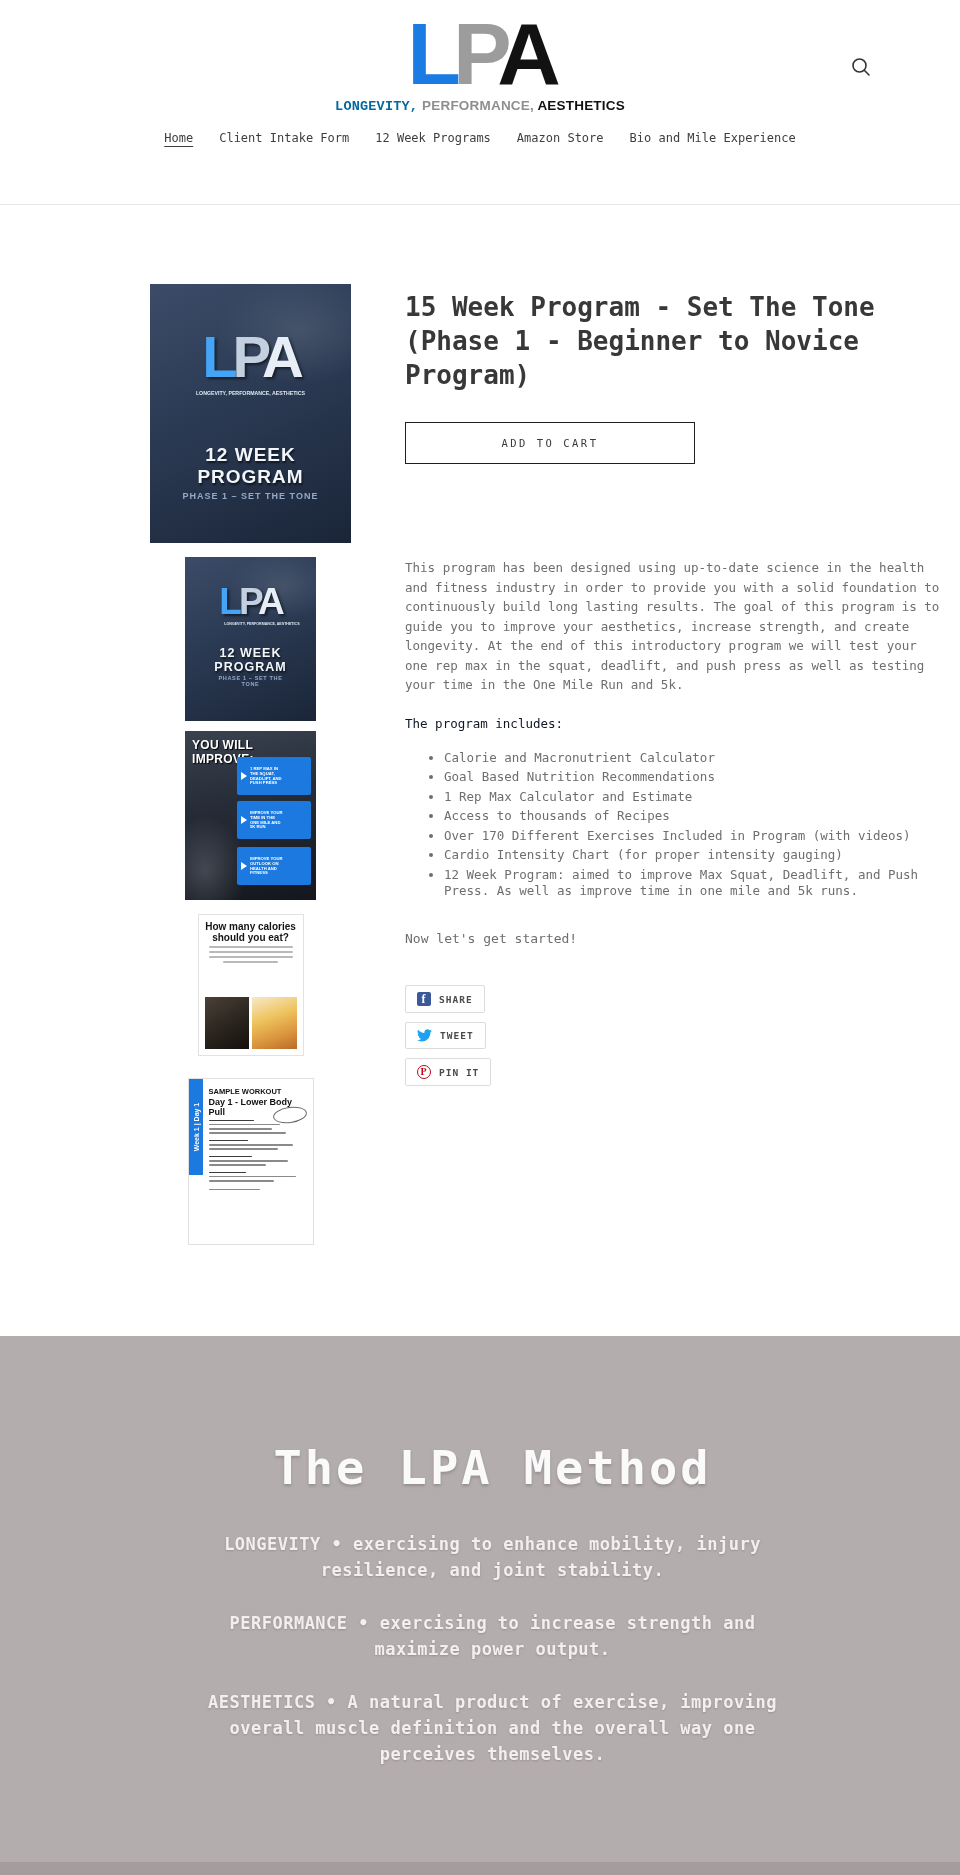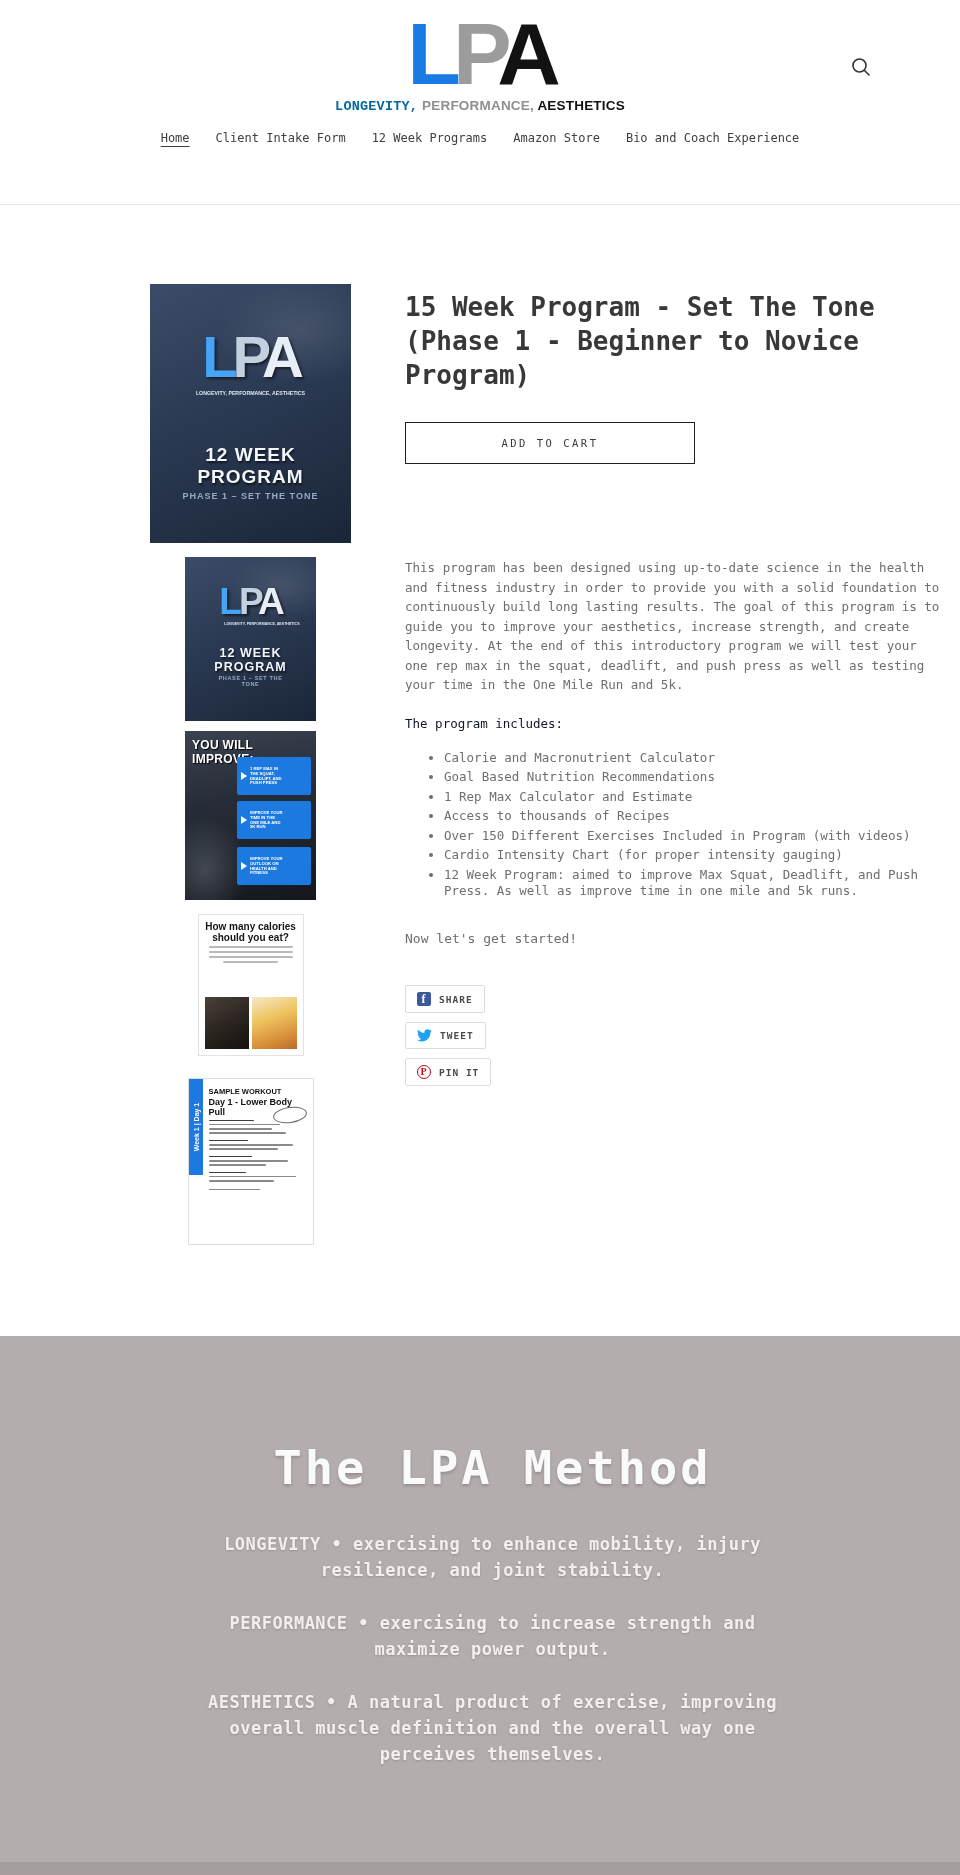--- a/index.html
+++ b/index.html
@@ -148,21 +148,21 @@
       <circle cx="9.5" cy="9.5" r="6.5" fill="none" stroke="#333333" stroke-width="1.6"></circle>
       <line x1="14.3" y1="14.3" x2="19" y2="19" stroke="#333333" stroke-width="1.6" stroke-linecap="round"></line>
     </svg>
   </button>
 
   <nav class="nav">
     <a class="active">Home</a>
     <a>Client Intake Form</a>
     <a>12 Week Programs</a>
     <a>Amazon Store</a>
-    <a>Bio and Coach Experience</a>
+    <a>Bio and Mile Experience</a>
   </nav>
 </header>
 
 <main class="product">
 
   <div class="gallery">
 
     <div class="cover cover-main">
       <div class="cover-logo">
         <div class="cover-logo-letters">
@@ -251,21 +251,21 @@
 
     <p class="desc">This program has been designed using up-to-date science in the health and fitness industry in order to provide you with a solid foundation to continuously build long lasting results. The goal of this program is to guide you to improve your aesthetics, increase strength, and create longevity. At the end of this introductory program we will test your one rep max in the squat, deadlift, and push press as well as testing your time in the One Mile Run and 5k.</p>
 
     <p class="includes-label">The program includes:</p>
 
     <ul class="includes">
       <li>Calorie and Macronutrient Calculator</li>
       <li>Goal Based Nutrition Recommendations</li>
       <li>1 Rep Max Calculator and Estimate</li>
       <li>Access to thousands of Recipes</li>
-      <li>Over 150 Different Exercises Included in Program  (with videos)</li>
+      <li>Over 170 Different Exercises Included in Program  (with videos)</li>
       <li>Cardio Intensity Chart (for proper intensity gauging)</li>
       <li>12 Week Program: aimed to improve Max Squat, Deadlift, and Push Press. As well as improve time in one mile and 5k runs.</li>
     </ul>
 
     <p class="closing">Now let's get started!</p>
 
     <div class="share">
       <button class="share-btn">
         <span class="fb-icon">f</span>
         <span>SHARE</span>

